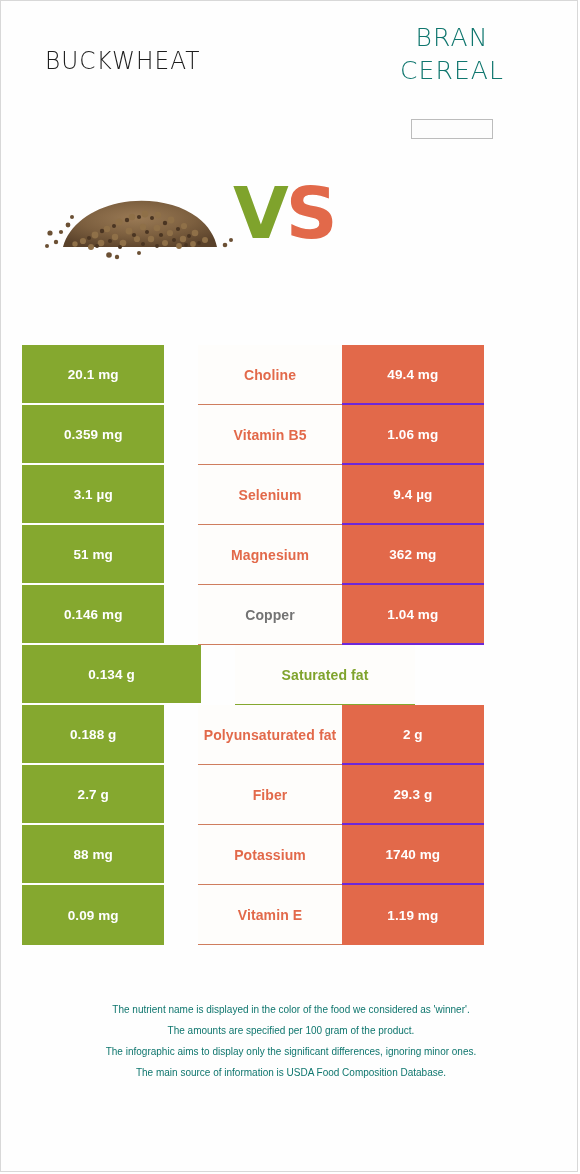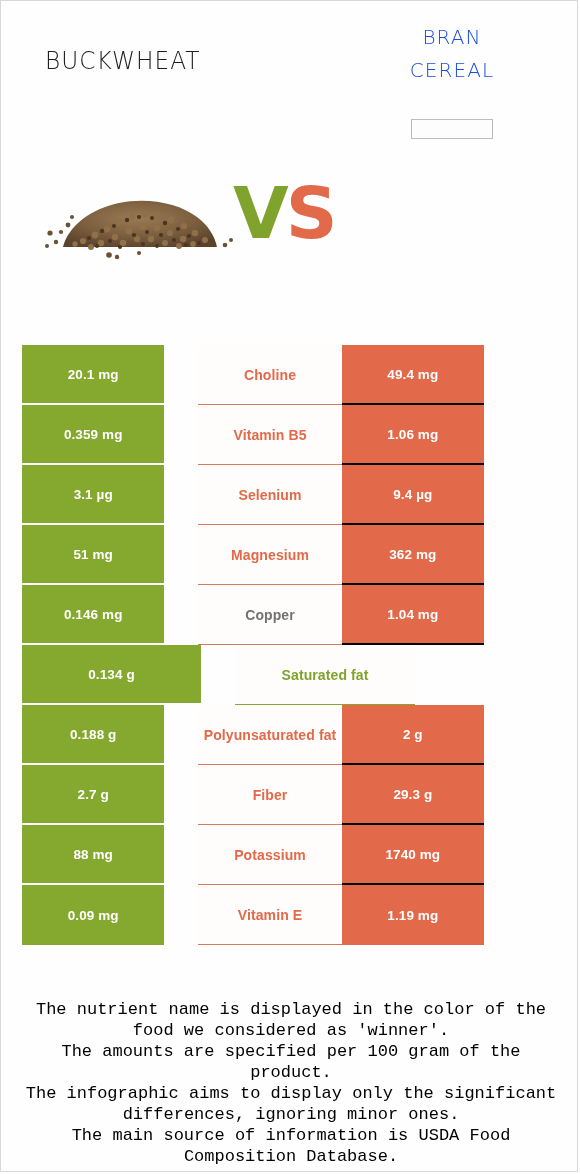--- a/index.html
+++ b/index.html
@@ -38,24 +38,24 @@
     font-family: "DejaVu Sans", sans-serif;
     transform: scaleX(0.93);
     transform-origin: left top;
   }
   .hdr-right {
     position: absolute;
     left: 360px;
     top: 20px;
     width: 182px;
     text-align: center;
-    font-size: 20px;
+    font-size: 25px;
     font-weight: 300;
     letter-spacing: 1.1px;
-    color: #1d4ed8;
+    color: #0f766e;
     line-height: 33px;
     font-family: "DejaVu Sans", sans-serif;
   }
   .hdr-right span { display: block; }
 
   
   .img-placeholder {
     position: absolute;
     left: 410px;
     top: 118px;
@@ -131,38 +131,38 @@
     background: #fefdfb;
     font-size: 14px;
     font-weight: 700;
     border-bottom: 1px solid #cf7d5e;
     margin-left: 34px;
   }
   .cell-right {
     width: 179px;
     background: #e2694a;
     color: #ffffff;
-    border-bottom: 2px solid #000000;
+    border-bottom: 2px solid #6d28d9;
   }
   .row:last-child .cell-left,
   .row:last-child .cell-right { border-bottom: none; }
 
   .row.win-green .cell-mid { border-bottom-color: #85a82f; }
 
   
   .footer {
     position: absolute;
     left: 24px;
     top: 998px;
     width: 532px;
     text-align: center;
-    font-size: 17px;
-    color: #000000;
+    font-size: 10px;
+    color: #0f766e;
     line-height: 21px;
-    font-family: Liberation Mono, monospace;
+    font-family: Liberation Sans, sans-serif;
   }
   .footer p { margin: 0; }
 </style>
 </head>
 <body>
 
 <div class="page">
 
   <div class="hdr-left">BUCKWHEAT</div>
 

